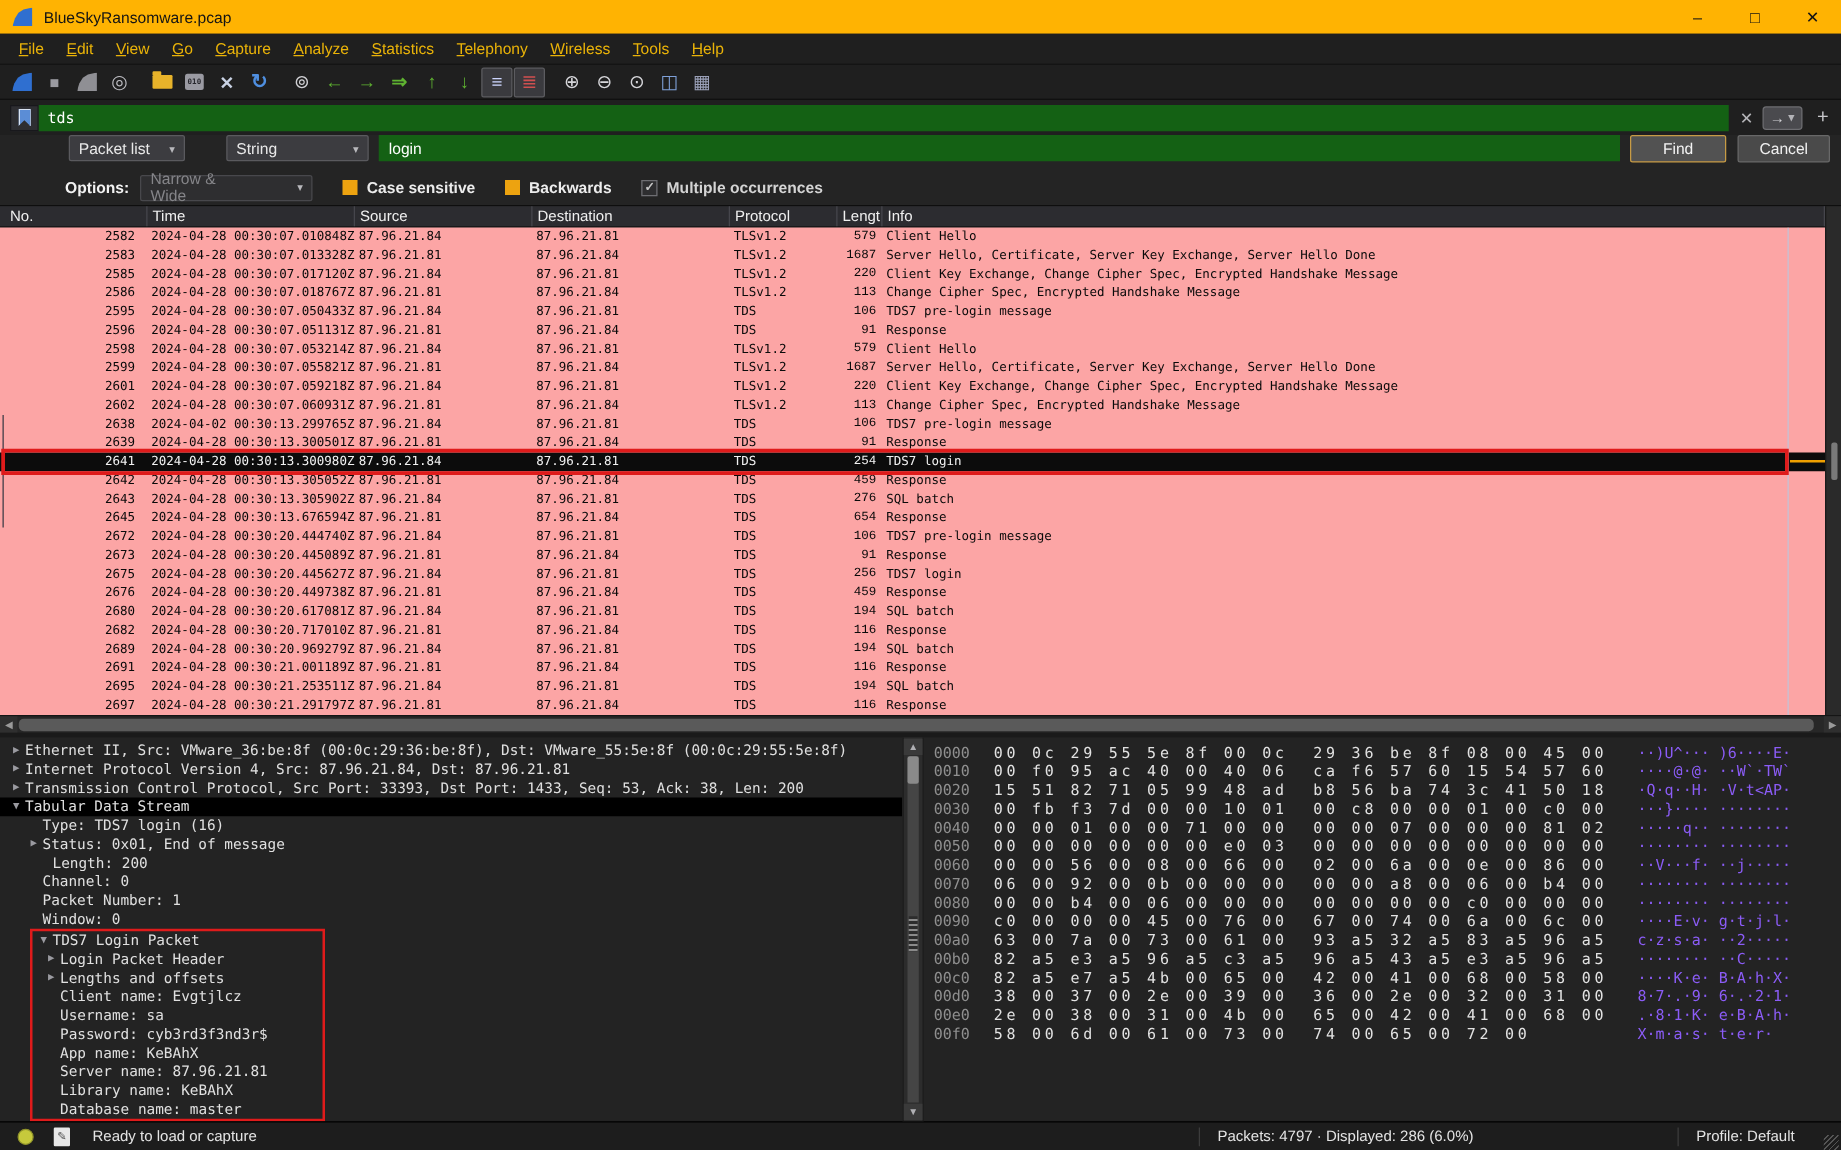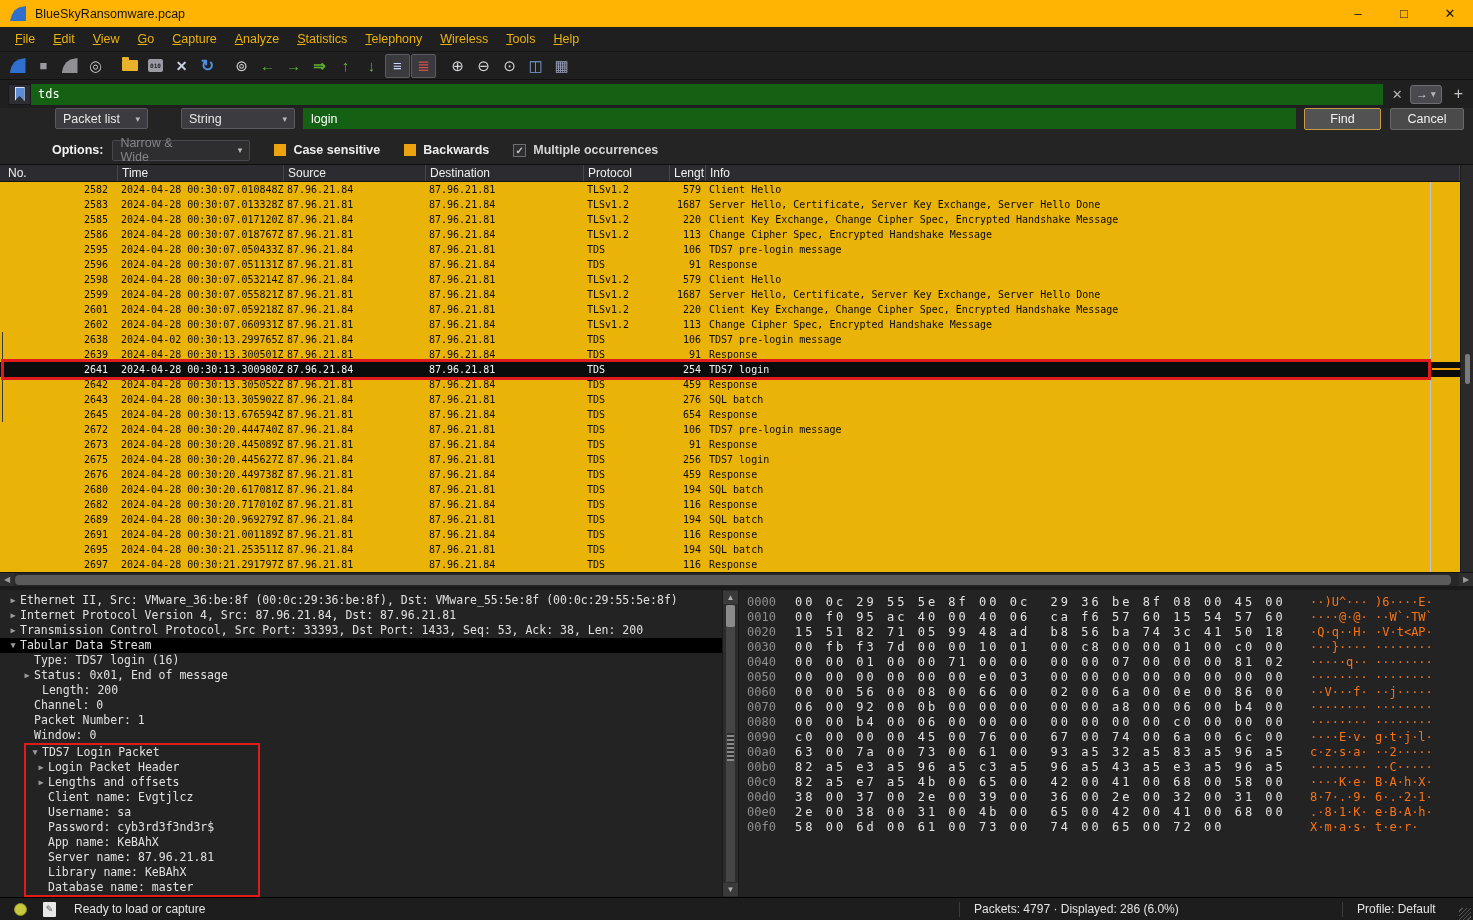--- a/index.html
+++ b/index.html
@@ -85,27 +85,27 @@
   #multiple-label { color:#d4d4d4; }
 
   
   #packetlist { position:relative; height:407px; }
   .pgrid { display:grid; grid-template-columns:118px 166px 142px 158px 86px 36px 1fr; }
   #plheader { height:17px; background:#2c2c30; border-bottom:1px solid #121212;
               color:#f0f0f0; font-size:12px; align-items:center; margin-right:13px; }
   #plheader .hcell { border-right:1px solid #46464c; height:100%; display:flex;
                      align-items:center; padding-left:4px; overflow:hidden; white-space:nowrap; }
   #plheader .hcell:first-child { padding-left:8px; }
-  #plbody { position:relative; height:390px; background:#eab308; overflow:hidden;
+  #plbody { position:relative; height:390px; background:#fca5a5; overflow:hidden;
             font-family:"DejaVu Sans Mono",monospace; font-size:10px; color:#0a0a0a;
             margin-right:13px; }
   .prow { height:15px; line-height:15px; white-space:nowrap; }
   .prow span { overflow:hidden; }
   .c-no { text-align:right; padding-right:10px; }
-  .c-len { text-align:right; padding-right:5px; }
+  .c-len { text-align:right; padding-right:5px;font-family:Liberation Mono, monospace; }
   .c-time,.c-src,.c-dst,.c-proto,.c-info { padding-left:3px; }
   .prow.sel { background:#0c0c0c; color:#f2f2f2; }
   #col-divider { position:absolute; top:0; bottom:0; left:1430px; width:1px; background:#c2c2d6; }
   #relline { position:absolute; left:2px; width:1px; background:#3a3a44; }
   #selframe { position:absolute; border:3px solid #df1b1b; pointer-events:none; z-index:6; }
   #orange-line { position:absolute; height:2px; background:#f0a000; z-index:6; }
   #plvsb { position:absolute; top:0; right:0; width:13px; height:407px; background:#2a2a2a;
            border-left:1px solid #1a1a1a; }
   #plvsb-handle { position:absolute; left:4px; width:5px; height:30px; background:#7a7a7a; border-radius:2px; }
 
@@ -136,21 +136,21 @@
   #dsb-groove { position:absolute; top:15px; bottom:15px; left:3px; width:9px; background:#454545; z-index:0; }
   #dsb-handle { z-index:1; }
   #pane-grip { position:absolute; top:143px; left:4px; width:7px; height:28px; z-index:2;
                background:repeating-linear-gradient(to bottom,#2c2c2c 0 2px,#8a8a8a 2px 4px); }
   #hex { flex:1; padding-top:5px; font-family:"DejaVu Sans Mono",monospace; font-size:12px;
          color:#e2e2e2; overflow:hidden; }
   .hrow { height:15px; line-height:15px; display:flex; }
   .hrow span { white-space:pre; }
   .h-off { width:56px; padding-left:8px; color:#8f8f8f; flex:none; }
   .h-bytes { width:515px; letter-spacing:3px; flex:none; }
-  .h-ascii { color:#f97316; }
+  .h-ascii { color:#8b5cf6; }
 
   
   #statusbar { height:23px; background:#1d1d1d; border-top:1px solid #000;
                display:flex; align-items:center; color:#e4e4e4; font-size:12px; }
   #sb-dot { width:13px; height:13px; border-radius:50%; background:#c6c93c; margin-left:14px;
             border:1px solid #8f922a; flex:none; }
   #sb-note { width:13px; height:15px; background:#e8e8e8; border-radius:1px; margin-left:16px;
              display:flex; align-items:center; justify-content:center; color:#555; font-size:9px; flex:none; }
   #sb-ready { margin-left:18px; }
   #sb-spacer { flex:1; }

